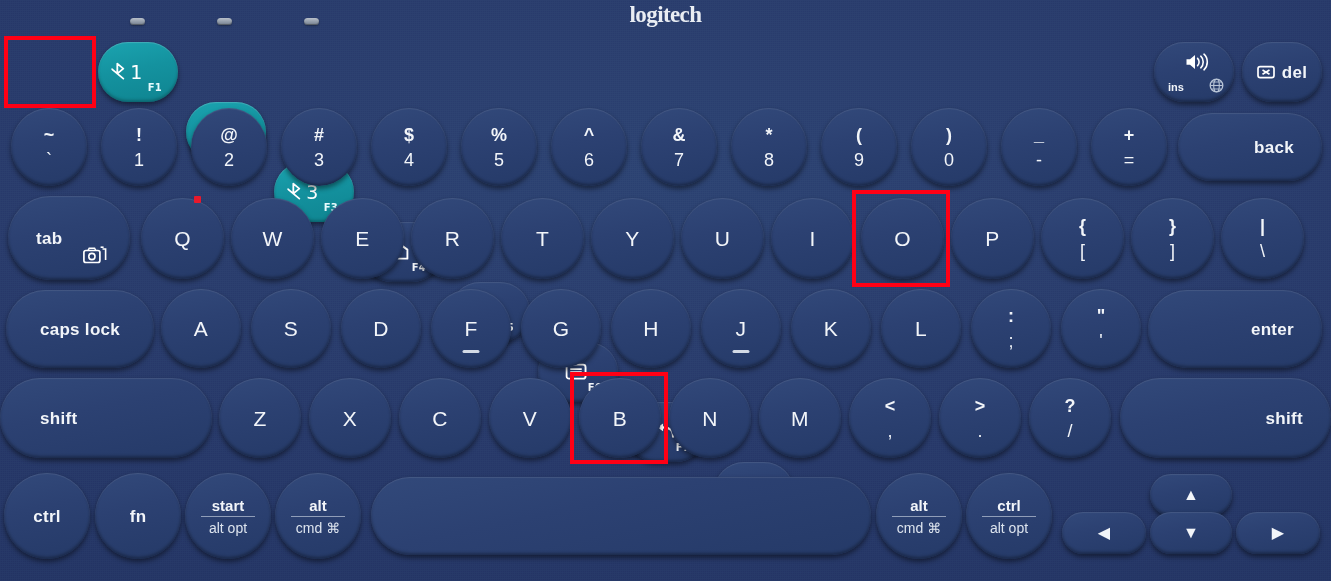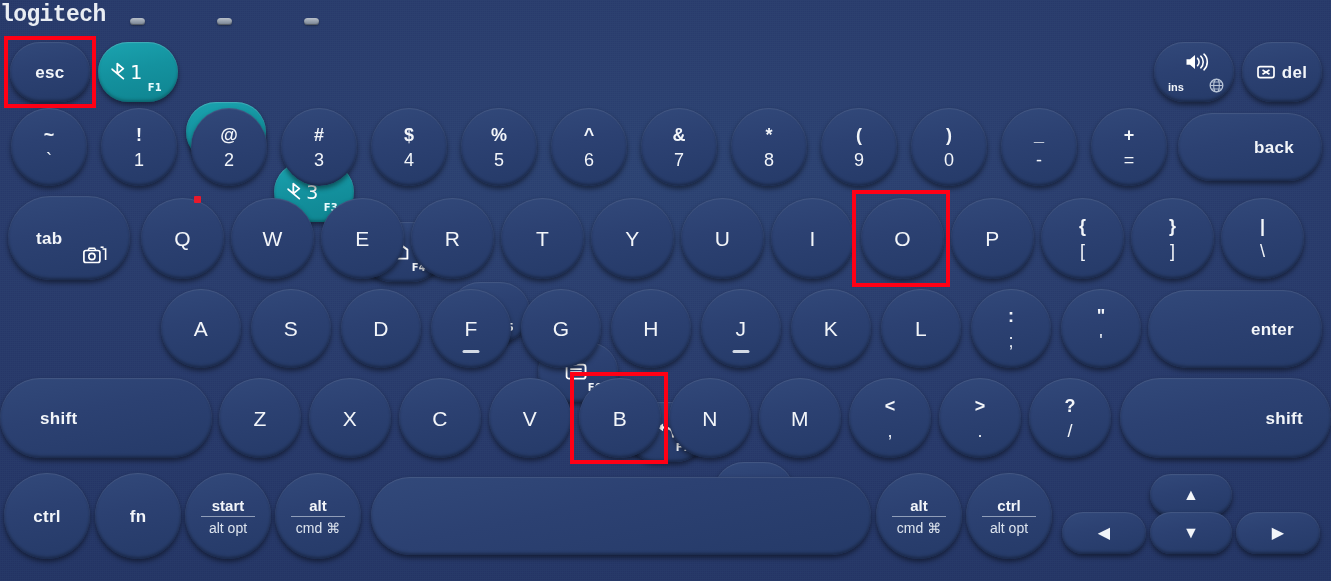--- a/index.html
+++ b/index.html
@@ -23,26 +23,27 @@
       repeating-linear-gradient(0deg, rgba(255,255,255,.012) 0 1px, rgba(0,0,0,.012) 1px 2px),
       repeating-linear-gradient(90deg, rgba(255,255,255,.010) 0 1px, rgba(0,0,0,.010) 1px 2px);
     pointer-events: none;
     z-index: 1;
   }
 
   
   .logo {
     position: absolute;
     left: 0; right: 0; top: 2px;
+    text-align: center;
     color: #e9edf3;
     font-size: 23px;
     font-weight: 700;
     letter-spacing: -0.6px;
     z-index: 4;
-    font-family: Liberation Mono, monospace;
+    font-family: Liberation Serif, serif;
   }
 
   
   .led {
     position: absolute;
     width: 15px; height: 7px;
     border-radius: 4px;
     background: linear-gradient(180deg, #b9c0ca 0%, #8e98a6 60%, #7b8694 100%);
     box-shadow: inset 0 -1px 1px rgba(0,0,0,.35), 0 1px 2px rgba(0,0,0,.3);
     z-index: 4;
@@ -168,23 +169,20 @@
 <body>
 
 <div id="keyboard">
 
   <div class="logo">logitech</div>
 
   <div class="led" style="left:130px; top:18px;"></div>
   <div class="led" style="left:217px; top:18px;"></div>
   <div class="led" style="left:304px; top:18px;"></div>
 
-  <div class="key pill" style="left:10px; top:42px; width:80px; height:60px;">
-    <span class="lbl">esc</span>
-  </div>
 
   <div class="key pill teal fkey" style="left:98px; top:42px; width:80px; height:60px;">
     <span class="glyph">
       <svg width="46" height="20" viewBox="0 0 46 20">
         <path d="M6 2 L12 7 L6 12 L6 2 L6 12 L0 7 M6 12 L12 17 L6 12" fill="none" stroke="#ffffff" stroke-width="1.8" stroke-linejoin="round"></path>
         <text x="19" y="17" font-family="DejaVu Sans, sans-serif" font-size="19" font-weight="400" fill="#ffffff">1</text>
       </svg>
     </span>
     <span class="fcap">F1</span>
   </div>
@@ -398,20 +396,23 @@
   </div>
   <div class="key round dual" style="left:1131px; top:198px; width:83px; height:81px;">
     <span class="top">}</span>
     <span class="bot">]</span>
   </div>
   <div class="key round dual" style="left:1221px; top:198px; width:83px; height:81px;">
     <span class="top">|</span>
     <span class="bot">\</span>
   </div>
 
+  <div class="key pill" style="left:6px; top:290px; width:148px; height:78px;">
+    <span class="lbl">caps lock</span>
+  </div>
   <div class="key round" style="left:161px; top:289px; width:80px; height:79px;">
     <span class="lbl alpha">A</span>
   </div>
   <div class="key round" style="left:251px; top:289px; width:80px; height:79px;">
     <span class="lbl alpha">S</span>
   </div>
   <div class="key round" style="left:341px; top:289px; width:80px; height:79px;">
     <span class="lbl alpha">D</span>
   </div>
   <div class="key round" style="left:431px; top:289px; width:80px; height:79px;">

